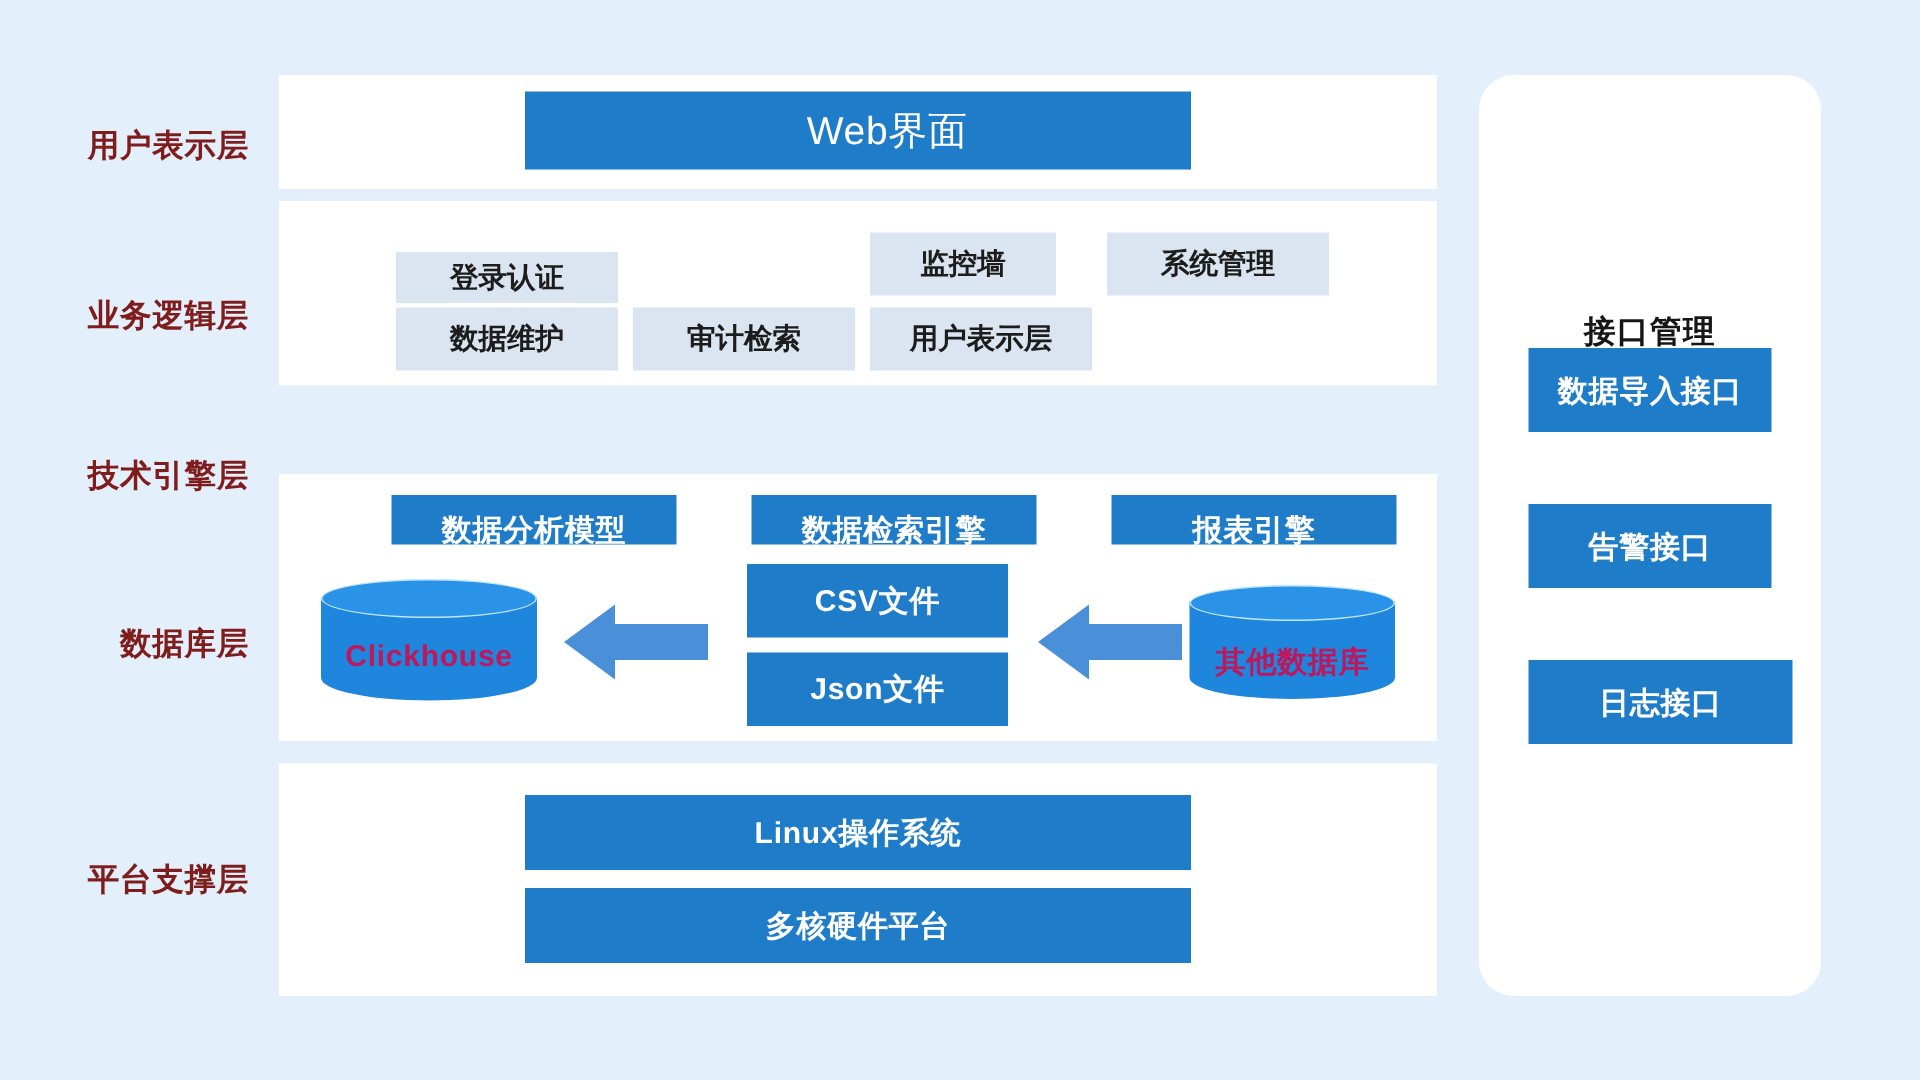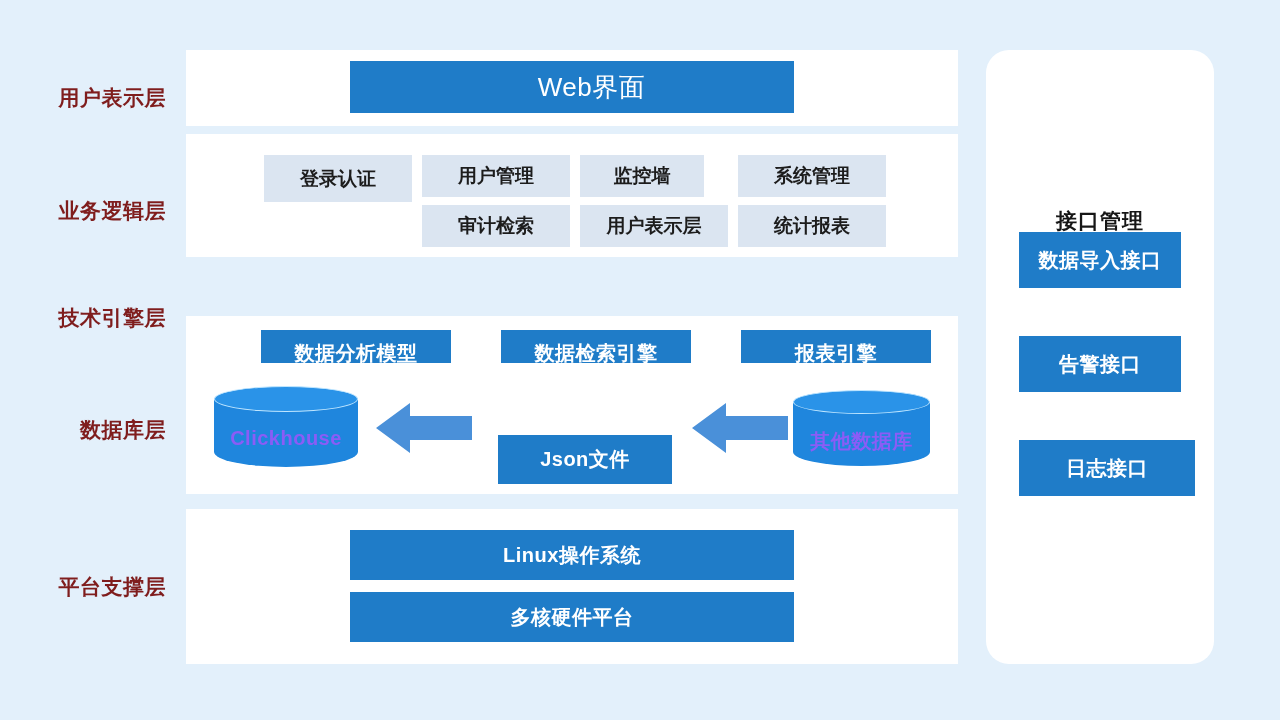--- a/index.html
+++ b/index.html
@@ -90,21 +90,21 @@
     background: #2a93e8;
     border-radius: 50%;
     border: 1.5px solid #bfe6ff;
     box-sizing: border-box;
   }
   .cyl-text {
     position: absolute;
     left: 0;
     width: 100%;
     text-align: center;
-    color: #8b5cf6;
+    color: #be185d;
     font-weight: bold;
     font-size: 20px;
     letter-spacing: 0.5px;
   }
 
   
   .arrow-left {
     position: absolute;
   }
 
@@ -128,48 +128,48 @@
   <div class="layer-label" style="top:307px;">技术引擎层</div>
   <div class="layer-label" style="top:419px;">数据库层</div>
   <div class="layer-label" style="top:576px;">平台支撑层</div>
 
   <div class="panel" style="left:186px; top:50px; width:772px; height:76px;">
     <div class="blue-box thin-weight" style="left:164px; top:11px; width:444px; height:52px;">Web界面</div>
   </div>
 
   <div class="panel" style="left:186px; top:134px; width:772px; height:123px;">
 
-    <div class="biz-tile" style="left:78px;  top:21px; width:148px; height:47px;">登录认证</div>
-    <div class="biz-tile" style="left:236px; top:21px; width:148px; height:42px;">用户管理</div>
+    <div class="biz-tile" style="left:78px;  top:34px; width:148px; height:34px;">登录认证</div>
     <div class="biz-tile" style="left:394px; top:21px; width:124px; height:42px;">监控墙</div>
     <div class="biz-tile" style="left:552px; top:21px; width:148px; height:42px;">系统管理</div>
 
+    <div class="biz-tile" style="left:78px;  top:71px; width:148px; height:42px;">数据维护</div>
     <div class="biz-tile" style="left:236px; top:71px; width:148px; height:42px;text-align:center;">审计检索</div>
     <div class="biz-tile" style="left:394px; top:71px; width:148px; height:42px;">用户表示层</div>
-    <div class="biz-tile" style="left:552px; top:71px; width:148px; height:42px;">统计报表</div>
   </div>
 
   <div class="panel" style="left:186px; top:272px; width:772px; height:76px;margin-top:44px;">
     <div class="blue-box" style="left:75px;  top:14px; width:190px; height:47px;">数据分析模型</div>
     <div class="blue-box" style="left:315px; top:14px; width:190px; height:47px;">数据检索引擎</div>
     <div class="blue-box" style="left:555px; top:14px; width:190px; height:47px;">报表引擎</div>
   </div>
 
   <div class="panel" style="left:186px; top:363px; width:772px; height:131px;">
 
     <div class="cylinder" style="left:28px; top:23px; width:144px; height:81px;">
       <div class="cyl-body" style="top:12px; width:144px; height:69px;"></div>
       <div class="cyl-top" style="width:144px; height:26px;"></div>
       <div class="cyl-text" style="top:41px;">Clickhouse</div>
     </div>
 
     <svg class="arrow-left" style="left:190px; top:40px;" width="96" height="50" viewBox="0 0 96 50">
       <polygon points="0,25 34,0 34,13 96,13 96,37 34,37 34,50" fill="#4a90d9"></polygon>
     </svg>
 
+    <div class="blue-box" style="left:312px; top:13px; width:174px; height:49px;">CSV文件</div>
     <div class="blue-box" style="left:312px; top:72px; width:174px; height:49px;">Json文件</div>
 
     <svg class="arrow-left" style="left:506px; top:40px;" width="96" height="50" viewBox="0 0 96 50">
       <polygon points="0,25 34,0 34,13 96,13 96,37 34,37 34,50" fill="#4a90d9"></polygon>
     </svg>
 
     <div class="cylinder" style="left:607px; top:27px; width:137px; height:76px;">
       <div class="cyl-body" style="top:11px; width:137px; height:65px;"></div>
       <div class="cyl-top" style="width:137px; height:24px;"></div>
       <div class="cyl-text" style="top:38px;">其他数据库</div>

